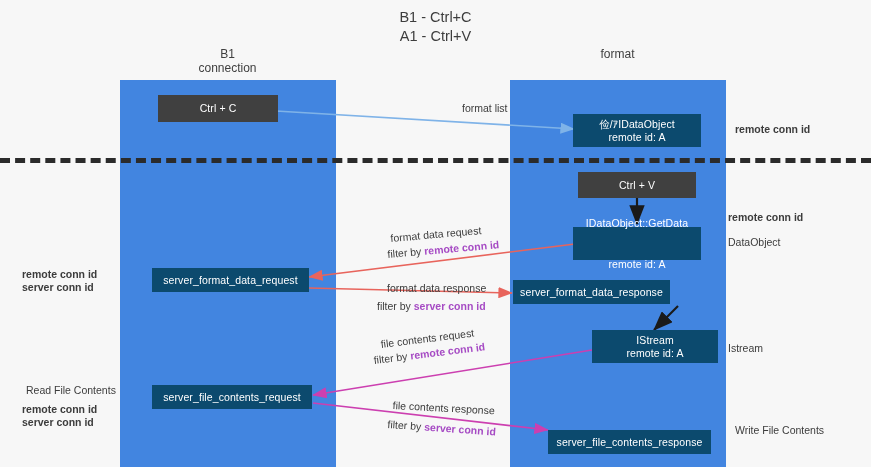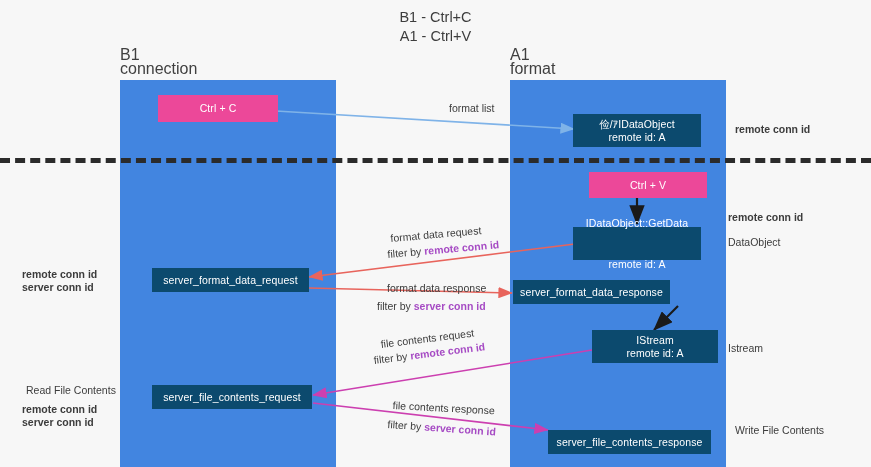--- a/index.html
+++ b/index.html
@@ -16,37 +16,37 @@
   .abs{position:absolute;}
 
   
   #title{
     left:0;top:8px;width:871px;text-align:center;
     font-size:14.5px;line-height:19px;color:#3d3d3d;
   }
 
   
   .colhead{
-    font-size:16px;line-height:13.5px;color:#404040;
+    text-align:center;font-size:12px;line-height:13.5px;color:#404040;
   }
 
   
   .lane{background:#4285e0;}
 
   
   .node{
     box-sizing:border-box;
     display:flex;align-items:center;justify-content:center;
     text-align:center;
     color:#ffffff;
     font-size:10.5px;line-height:12.5px;
     letter-spacing:.1px;
   }
   .node.orange{background:#0c4a6e;}
-  .node.green{background:#ec4899;}
+  .node.green{background:#404040;}
 
   
   .lbl{font-size:10.5px;line-height:13px;color:#3c3c3c;white-space:nowrap;}
   .lbl.rot{transform-origin:0 0;}
   .purple{color:#a64bc4;font-weight:bold;}
   .green-t{color:#6aa84f;font-weight:bold;}
   .side{font-size:10.5px;line-height:13px;color:#3c3c3c;white-space:nowrap;}
 
   
   #divider{
@@ -62,21 +62,20 @@
   <div class="abs" id="title">
     <div>B1 - Ctrl+C</div>
     <div>A1 - Ctrl+V</div>
   </div>
 
   <div class="abs colhead" style="left:120px;top:48px;width:215px;">
     <div>B1</div>
     <div>connection</div>
   </div>
   <div class="abs colhead" style="left:510px;top:48px;width:215px;">
-    <div>A1</div>
     <div>format</div>
   </div>
 
   <div class="abs lane" style="left:120px;top:80px;width:216px;height:387px;"></div>
   <div class="abs lane" style="left:510px;top:80px;width:216px;height:387px;"></div>
 
   <svg id="wires" viewBox="0 0 871 467">
     <defs>
       <marker id="ah-blue" markerWidth="9" markerHeight="7" refX="8.5" refY="3.5" orient="auto">
         <polygon points="0,0 9,3.5 0,7" fill="#7fb3e8"></polygon>
@@ -111,21 +110,21 @@
     <span>Ctrl + C</span>
   </div>
 
   <div class="abs node orange" style="left:573px;top:114px;width:128px;height:33px;flex-direction:column;">
     <span>俭/ｱIDataObject</span>
     <span>remote id: A</span>
   </div>
 
   <div class="abs" id="divider"></div>
 
-  <div class="abs node green" style="left:578px;top:172px;width:118px;height:26px;margin-left:11px;">
+  <div class="abs node green" style="left:578px;top:172px;width:118px;height:26px;">
     <span>Ctrl + V</span>
   </div>
 
   <div class="abs node orange" style="left:573px;top:227px;width:128px;height:33px;flex-direction:column;gap:28px;">
     <span>IDataObject::GetData</span>
     <span>remote id: A</span>
   </div>
 
   <div class="abs node orange" style="left:152px;top:268px;width:157px;height:24px;">
     <span>server_format_data_request</span>
@@ -141,21 +140,21 @@
   </div>
 
   <div class="abs node orange" style="left:152px;top:385px;width:160px;height:24px;">
     <span>server_file_contents_request</span>
   </div>
 
   <div class="abs node orange" style="left:548px;top:430px;width:163px;height:24px;">
     <span>server_file_contents_response</span>
   </div>
 
-  <div class="abs lbl" style="left:401px;top:102px;padding-left:48px;">format list</div>
+  <div class="abs lbl" style="left:414px;top:102px;padding-left:48px;">format list</div>
 
   <div class="abs lbl rot" style="left:390px;top:232px;transform:rotate(-5deg);">format data request</div>
   <div class="abs lbl rot" style="left:387px;top:248px;transform:rotate(-5deg);">
     <span>filter by </span><span class="purple">remote conn id</span>
   </div>
 
   <div class="abs lbl" style="left:387px;top:282px;">format data response</div>
   <div class="abs lbl" style="left:377px;top:300px;">
     <span>filter by </span><span class="purple">server conn id</span>
   </div>

